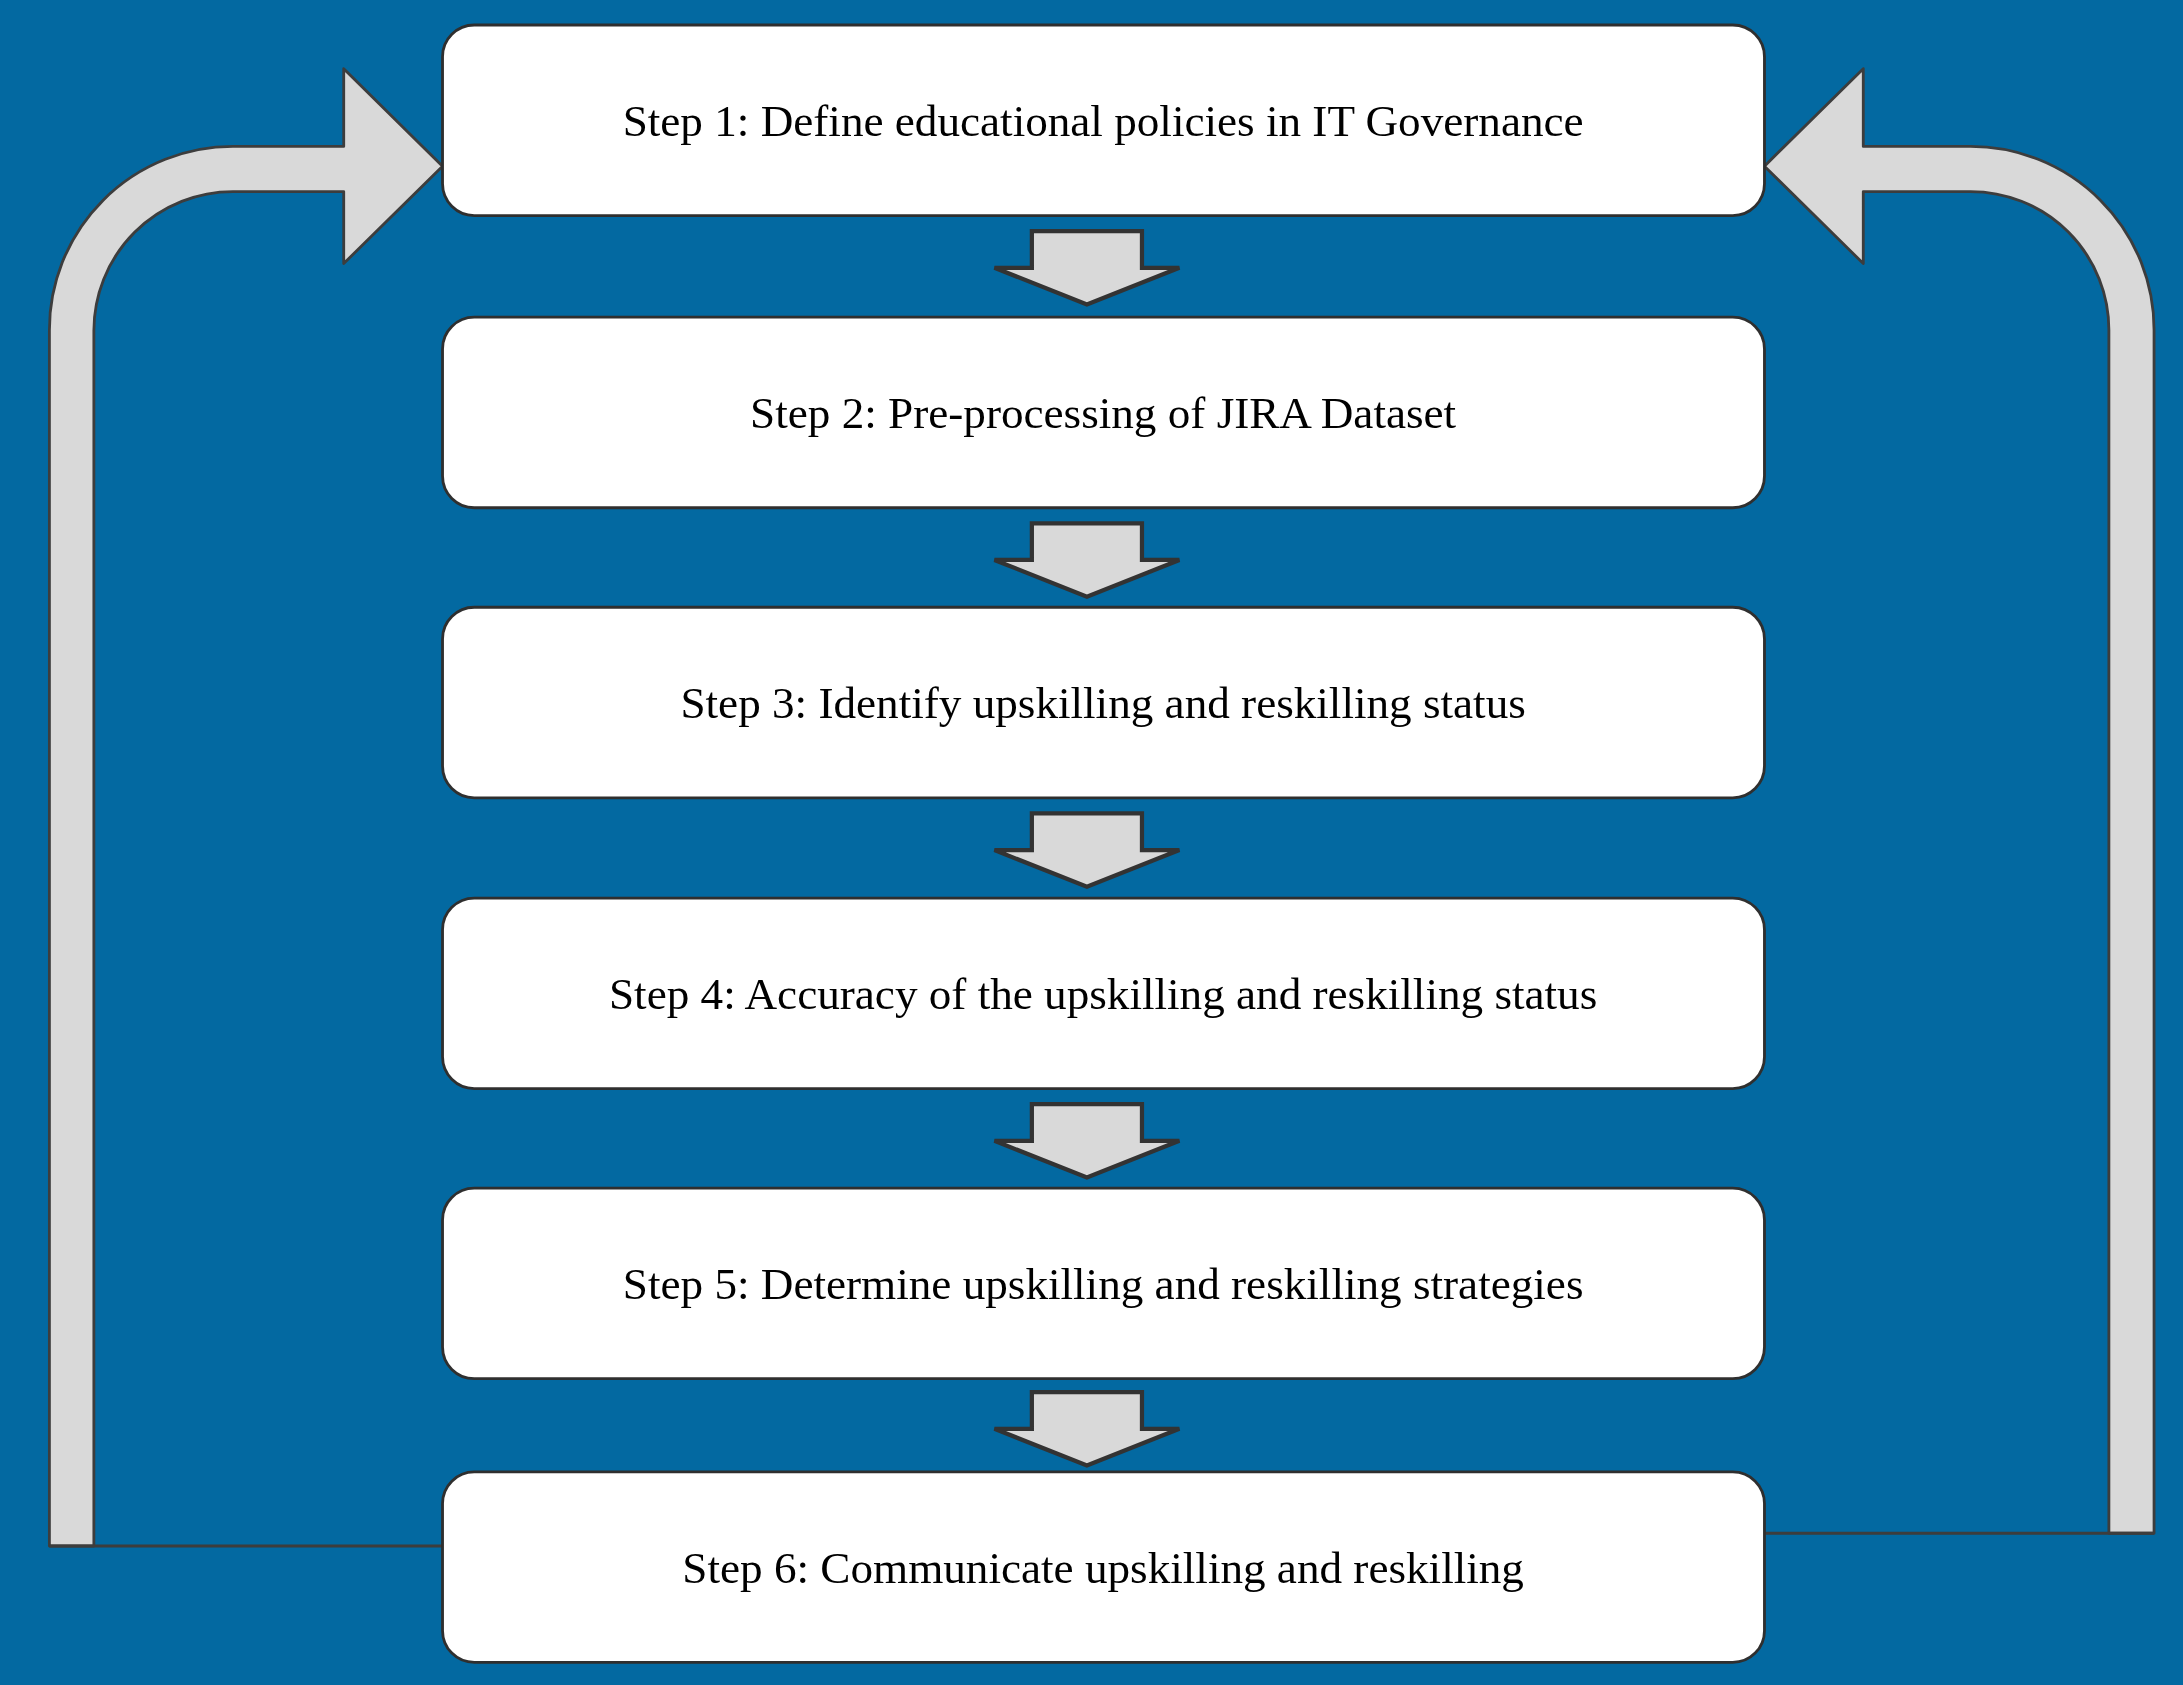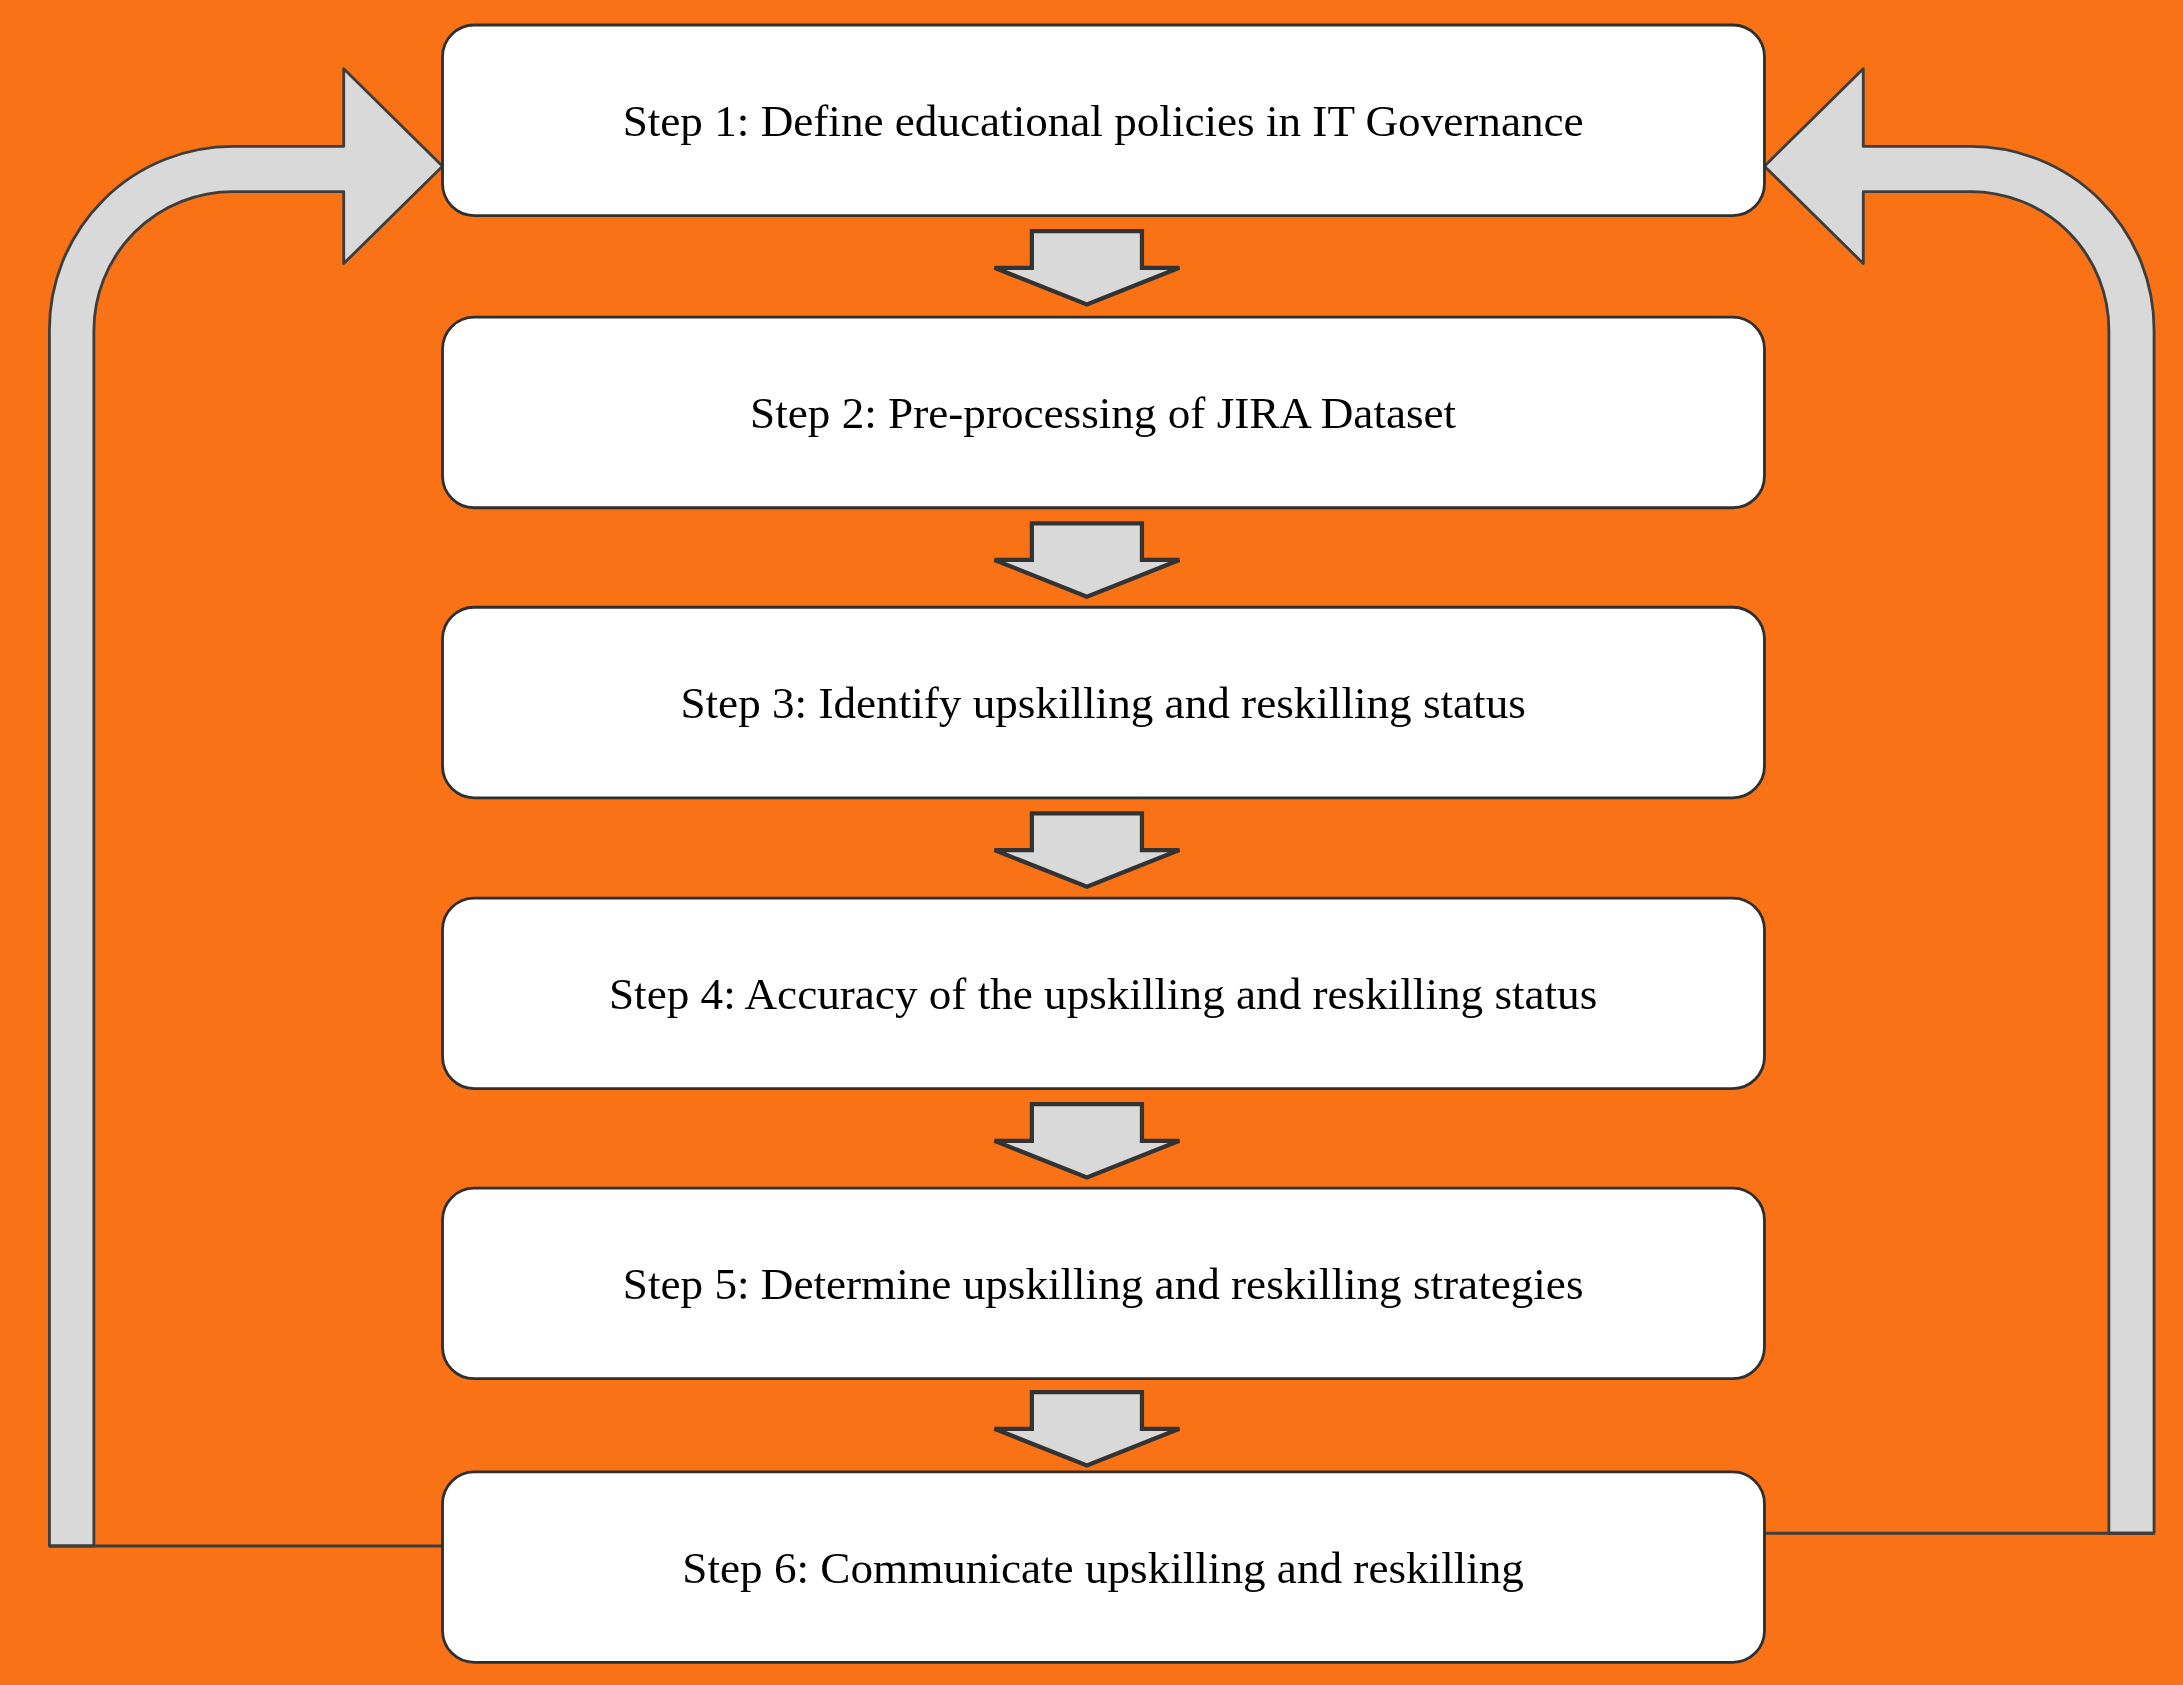--- a/index.html
+++ b/index.html
@@ -4,21 +4,21 @@
 <style>
   html, body {
     margin: 0;
     padding: 0;
     background: #ffffff;
   }
   .stage {
     position: relative;
     width: 2183px;
     height: 1686px;
-    background: #f97316;
+    background: #0369a1;
     overflow: hidden;
   }
   .stage svg {
     position: absolute;
     left: 0;
     top: 0;
     width: 100%;
     height: 100%;
     display: block;
   }

